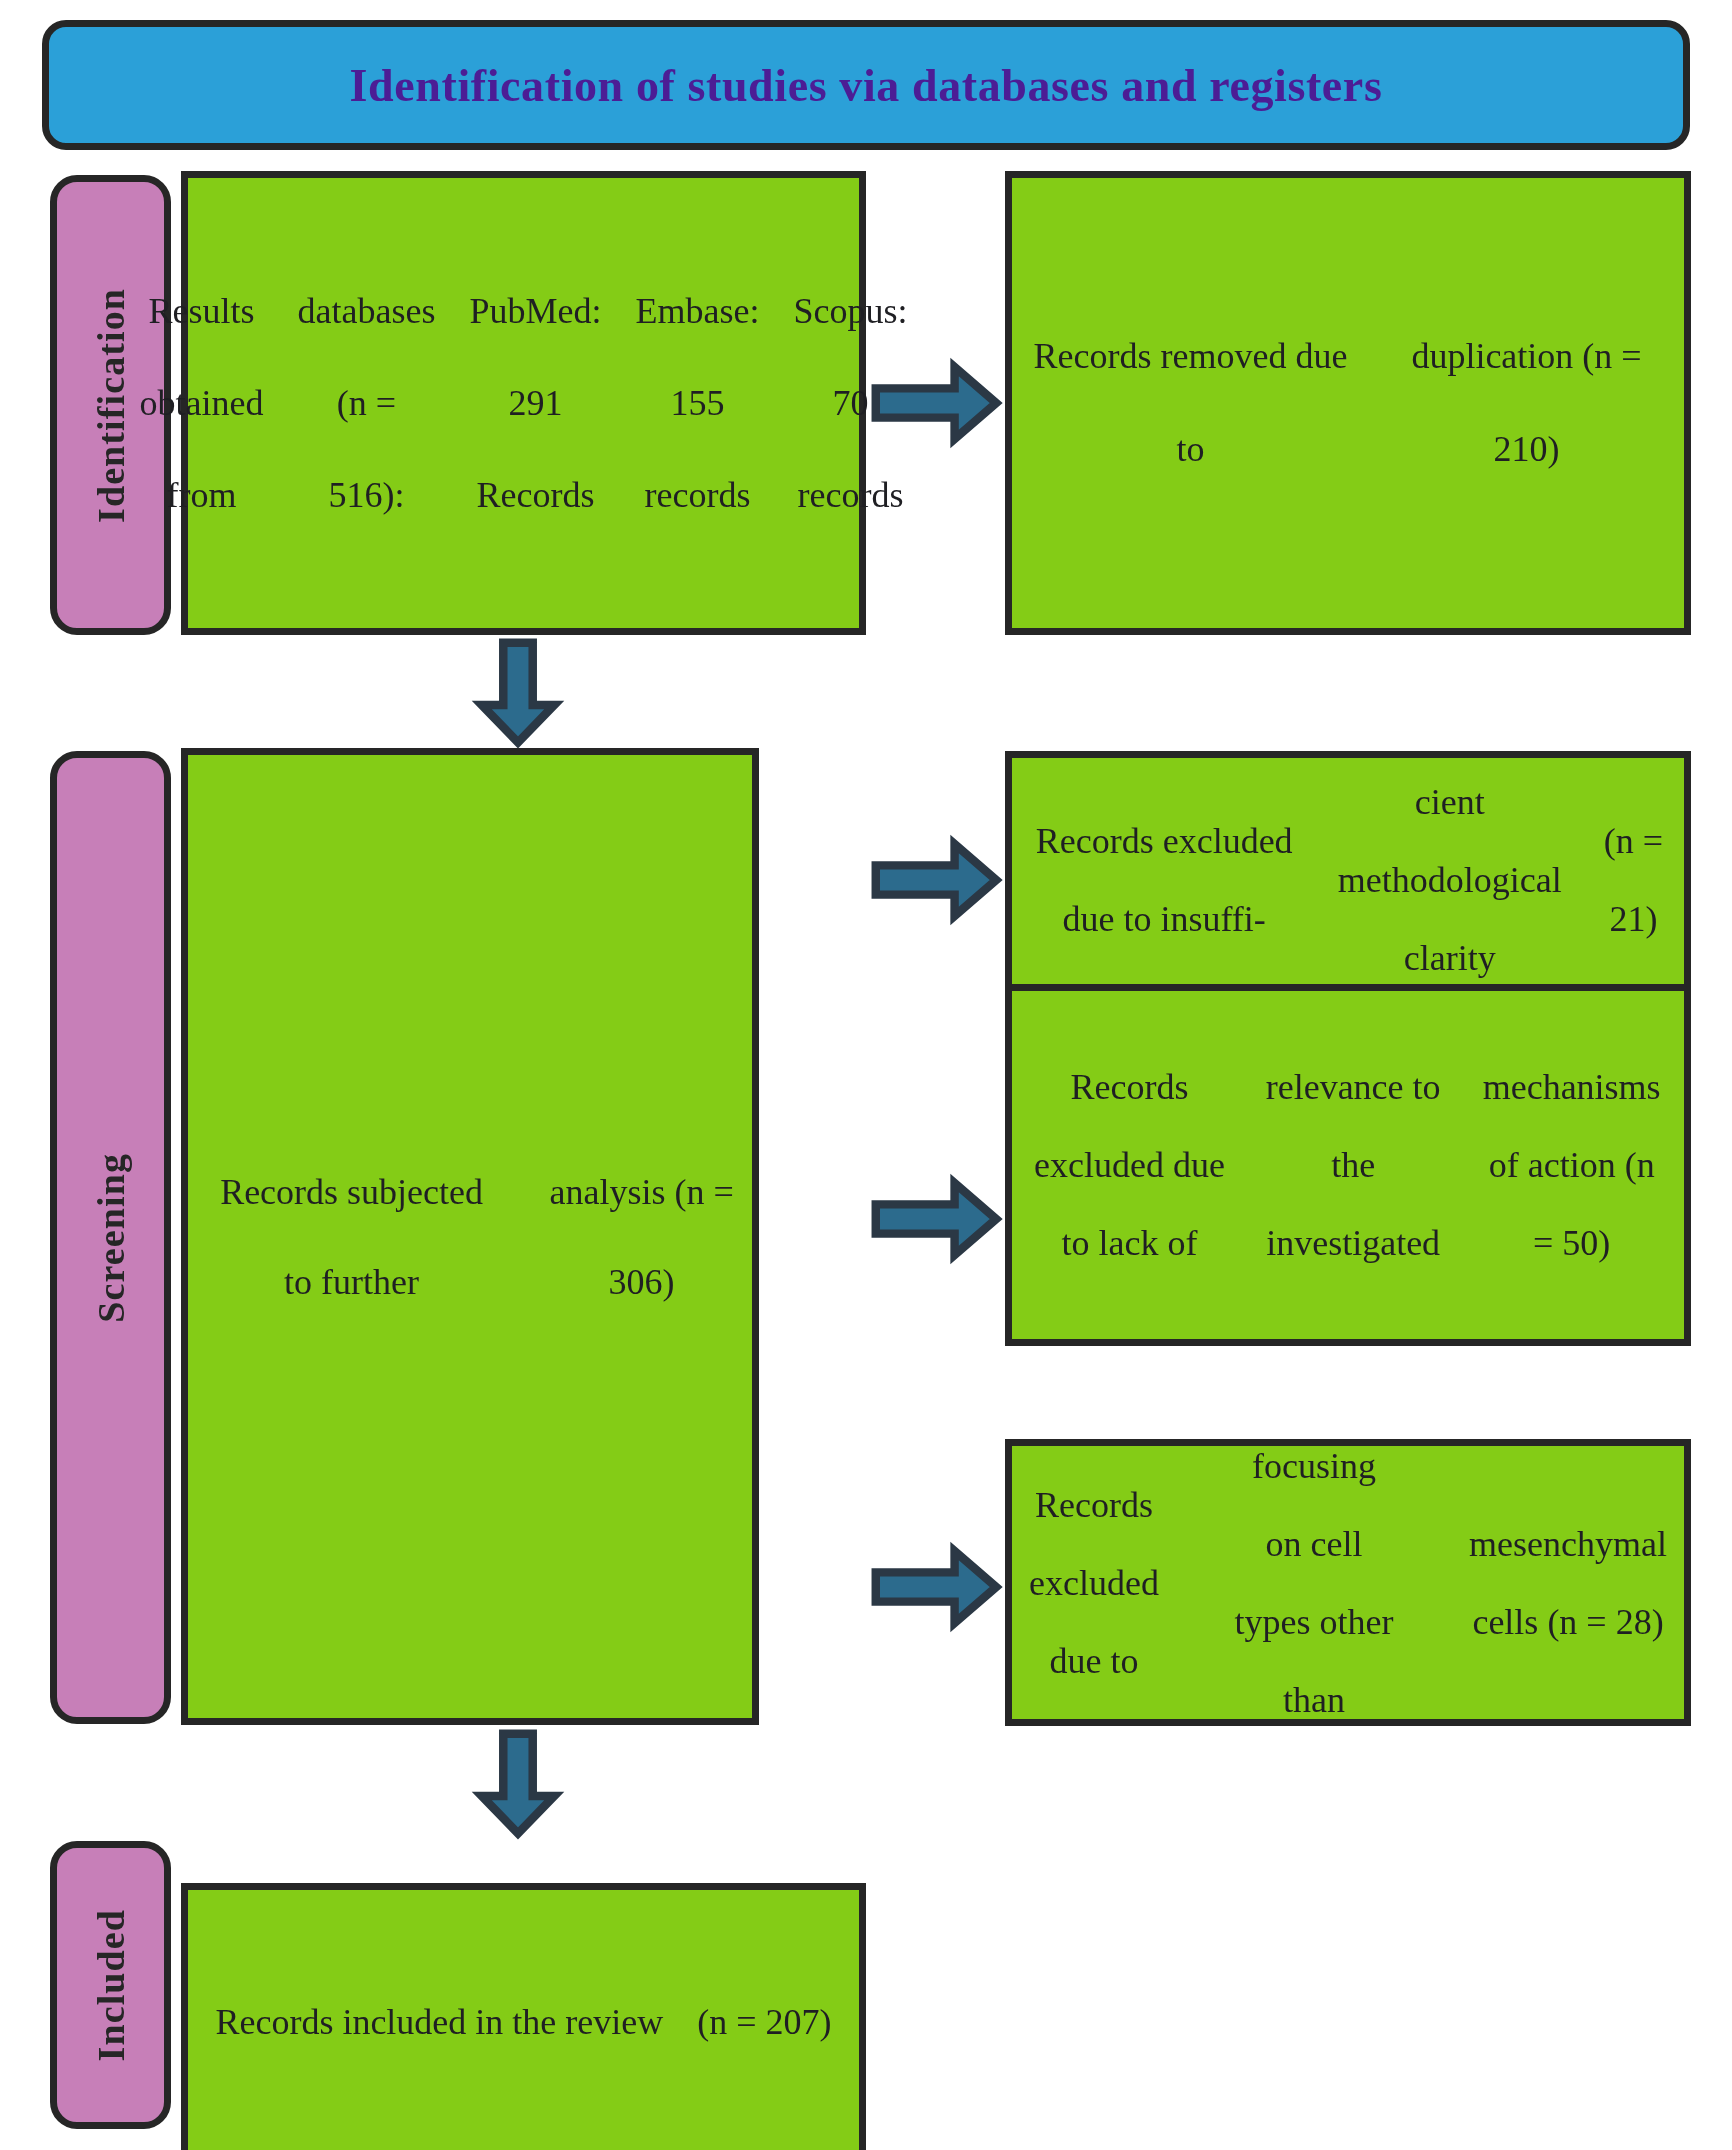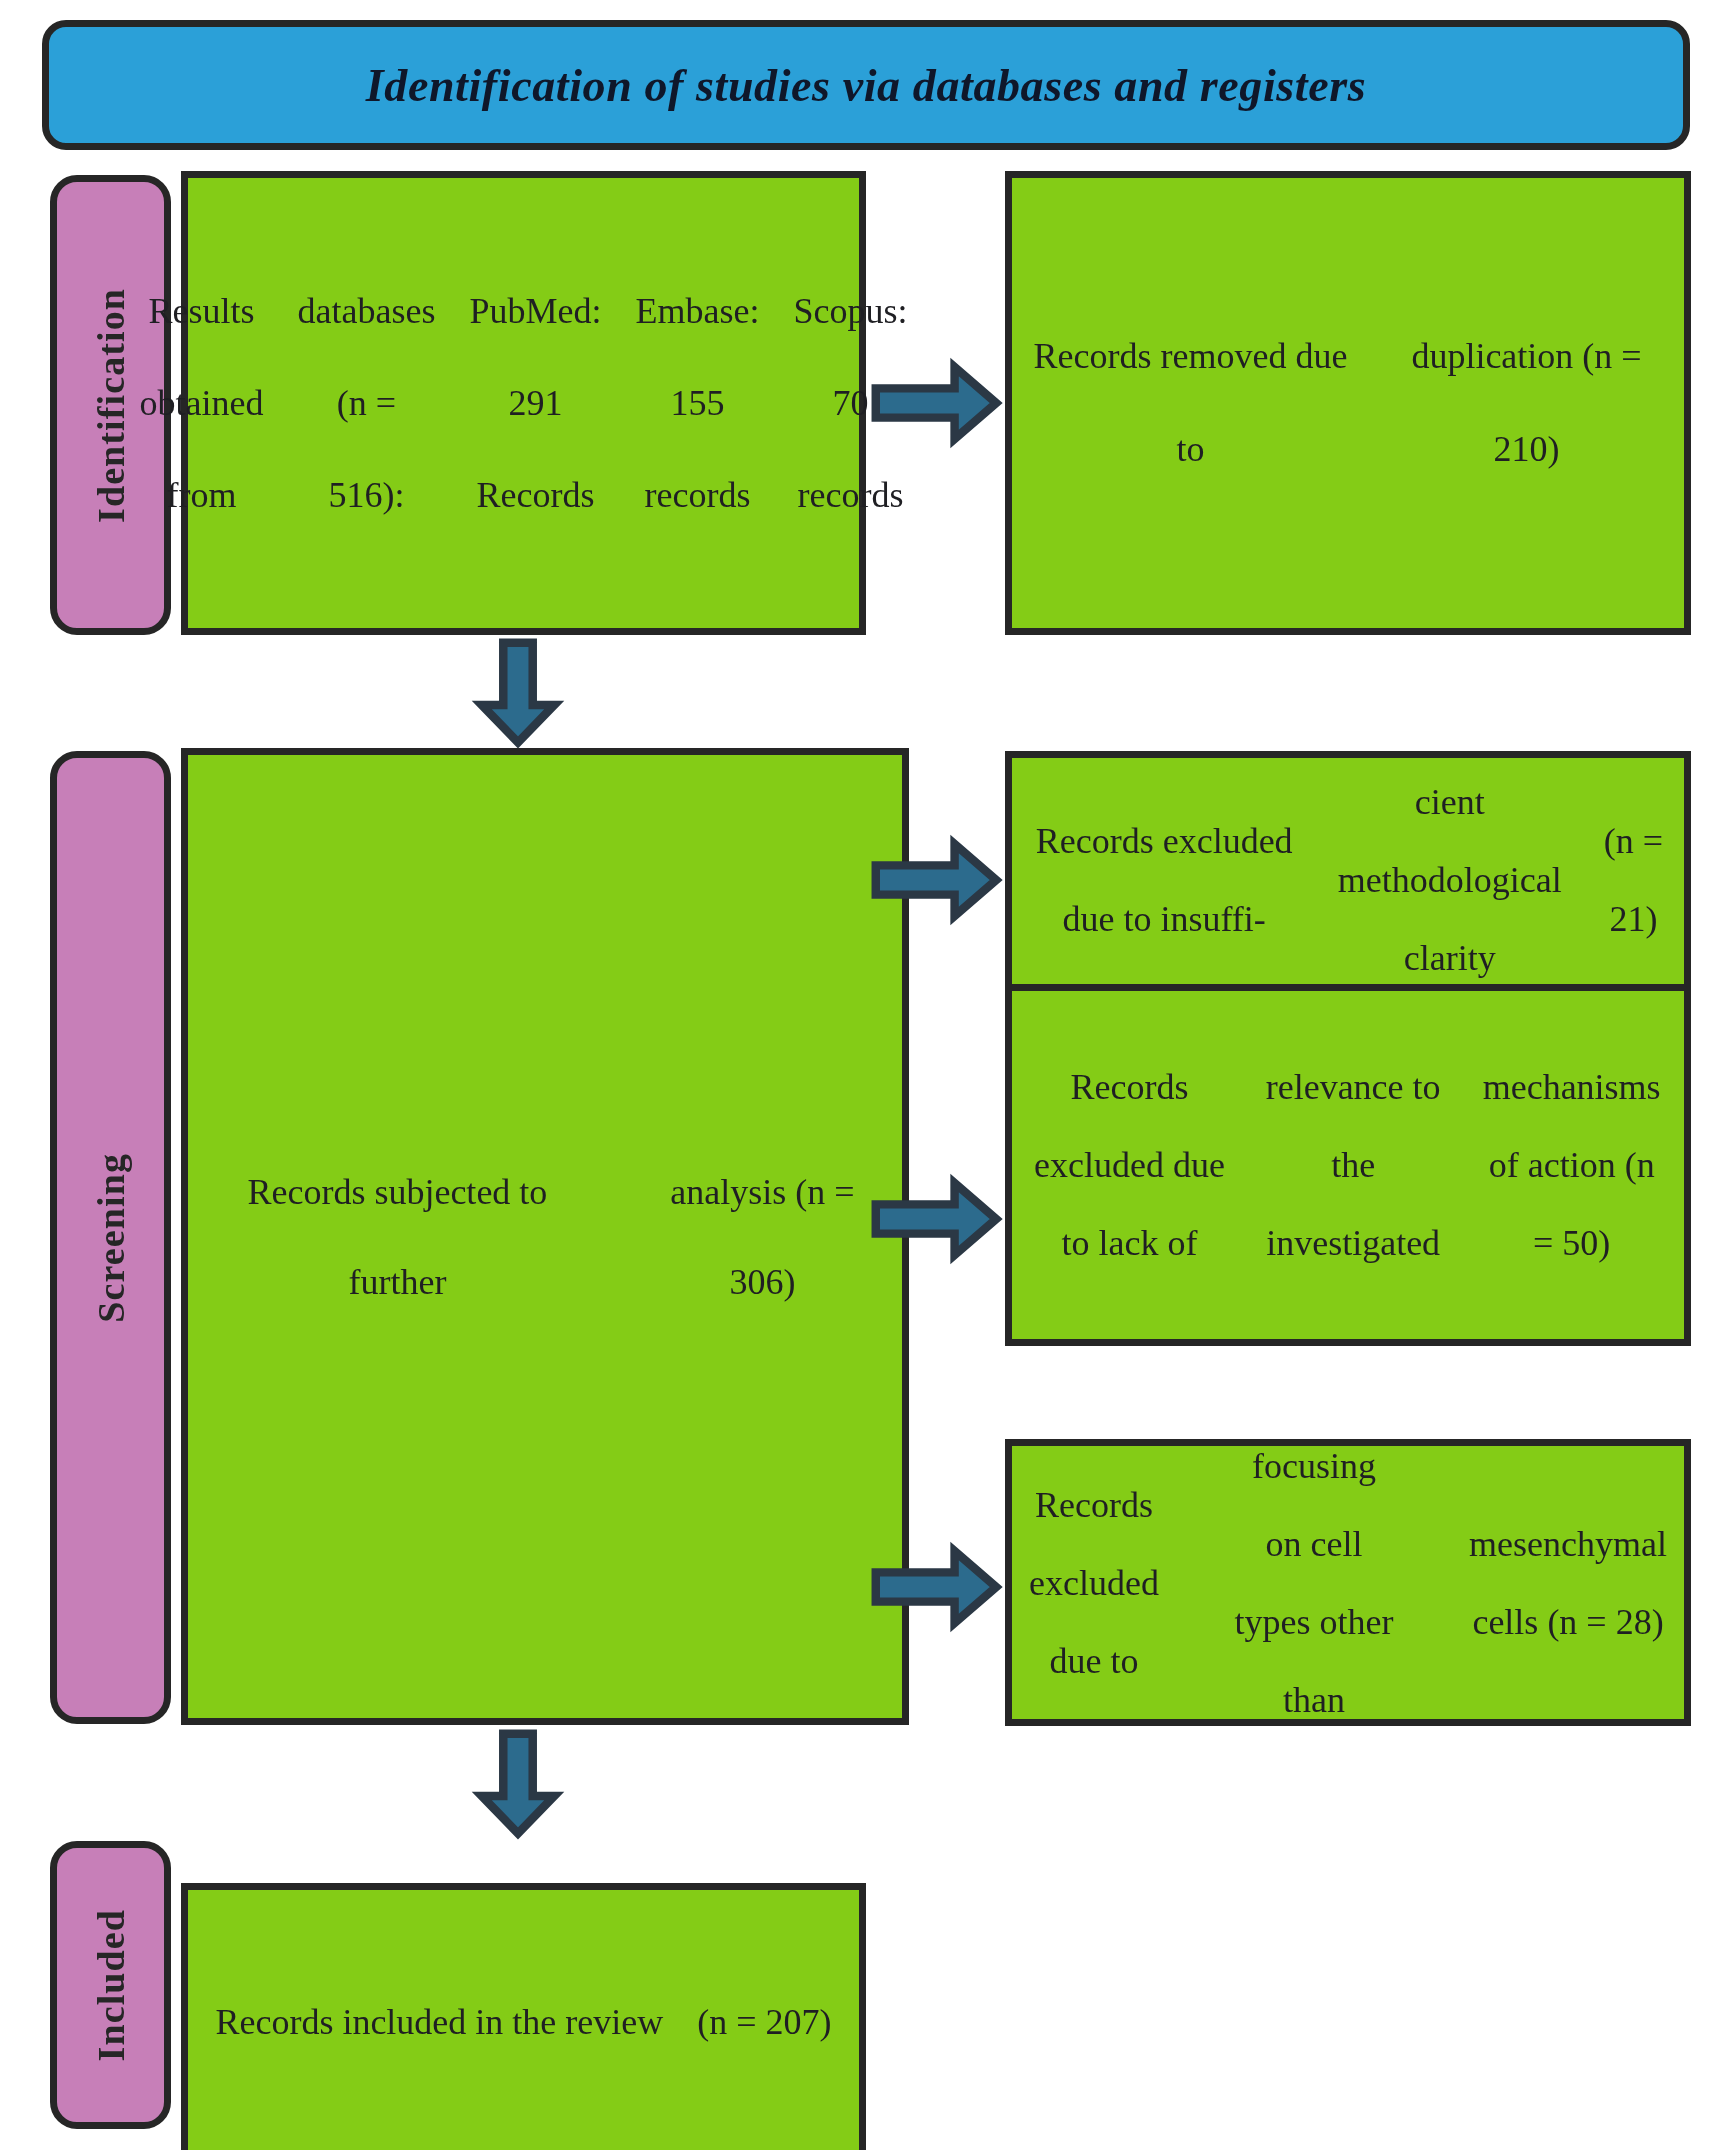--- a/index.html
+++ b/index.html
@@ -12,23 +12,22 @@
   }
   .header{
     position:absolute;left:42px;top:20px;width:1648px;height:130px;
     box-sizing:border-box;
     background:var(--header-fill,#2ba0d8);
     border:7.3px solid var(--border,#262626);
     border-radius:24px;
     display:flex;align-items:center;justify-content:center;
   }
   .header .title{
-    font-size:46px;font-weight:bold;color:#0f172a;
+    font-size:46px;font-weight:bold;color:#4c1d95;
     letter-spacing:0.6px;
-    font-style:italic;
   }
   .stage-label{
     position:absolute;box-sizing:border-box;
     width:121px;
     background:var(--stage-fill,#c77fb8);
     border:7.3px solid var(--border,#262626);
     border-radius:27px;
     display:flex;align-items:center;justify-content:center;
   }
   .stage-label .stage-text{
@@ -47,21 +46,21 @@
     border:7.3px solid var(--border,#262626);
     display:flex;flex-direction:row;justify-content:center;align-items:center;
     text-align:center;
     font-size:36px;
   }
   .box .line{display:block;padding:0 17px;}
   .b-database{left:181px;top:171px;width:685px;height:464px;}
   .b-database .line{line-height:92px;}
   .b-duplicates{left:1005px;top:171px;width:686px;height:464px;}
   .b-duplicates .line{line-height:93px;}
-  .b-screening{left:181px;top:748px;width:728px;height:977px;gap:16px;}
+  .b-screening{left:181px;top:748px;width:578px;height:977px;gap:16px;}
   .b-screening .line{line-height:90px;}
   .b-excl-a{left:1005px;top:751px;width:686px;height:258px;}
   .b-excl-b{left:1005px;top:984px;width:686px;height:362px;}
   .b-excl-c{left:1005px;top:1439px;width:686px;height:287px;gap:39px;}
   .b-excl-a .line,.b-excl-b .line,.b-excl-c .line{line-height:78px;}
   .b-included{left:181px;top:1844px;width:685px;height:279px;margin-top:39px;}
   .b-included .line{line-height:85px;}
   .arrow{position:absolute;overflow:visible;}
   .arrow polygon{
     fill:var(--arrow-fill,#2c6b8d);

